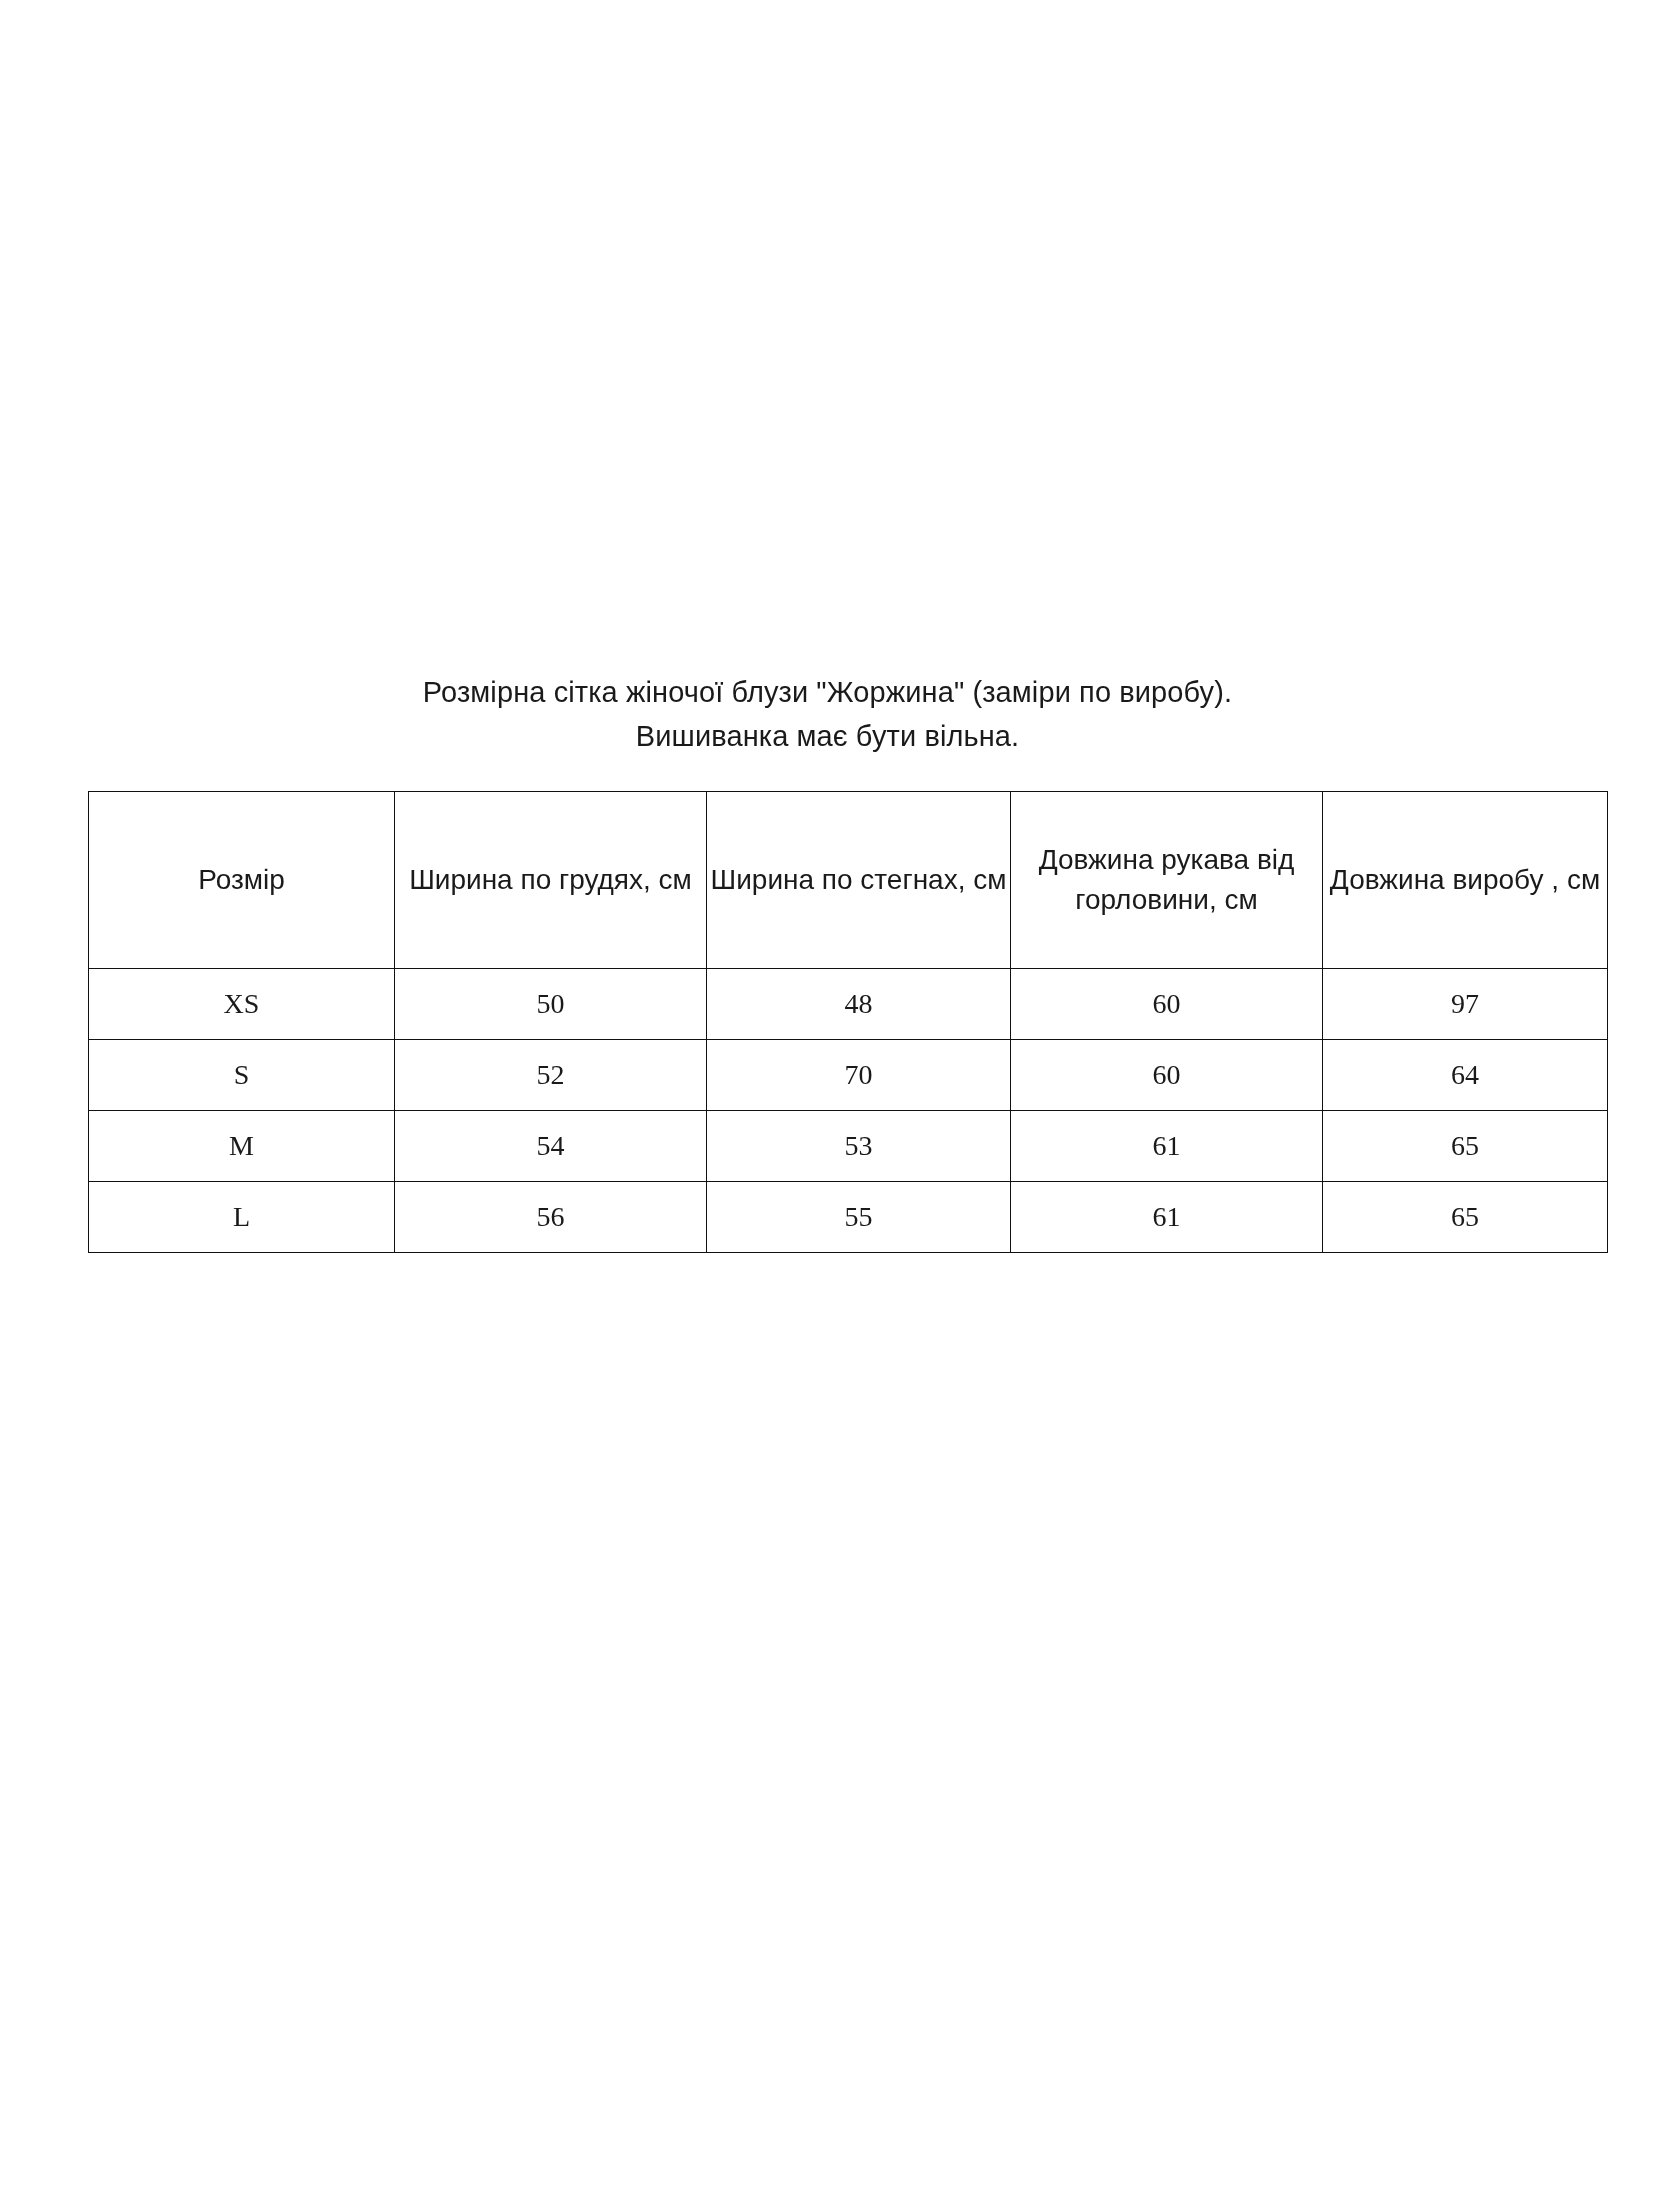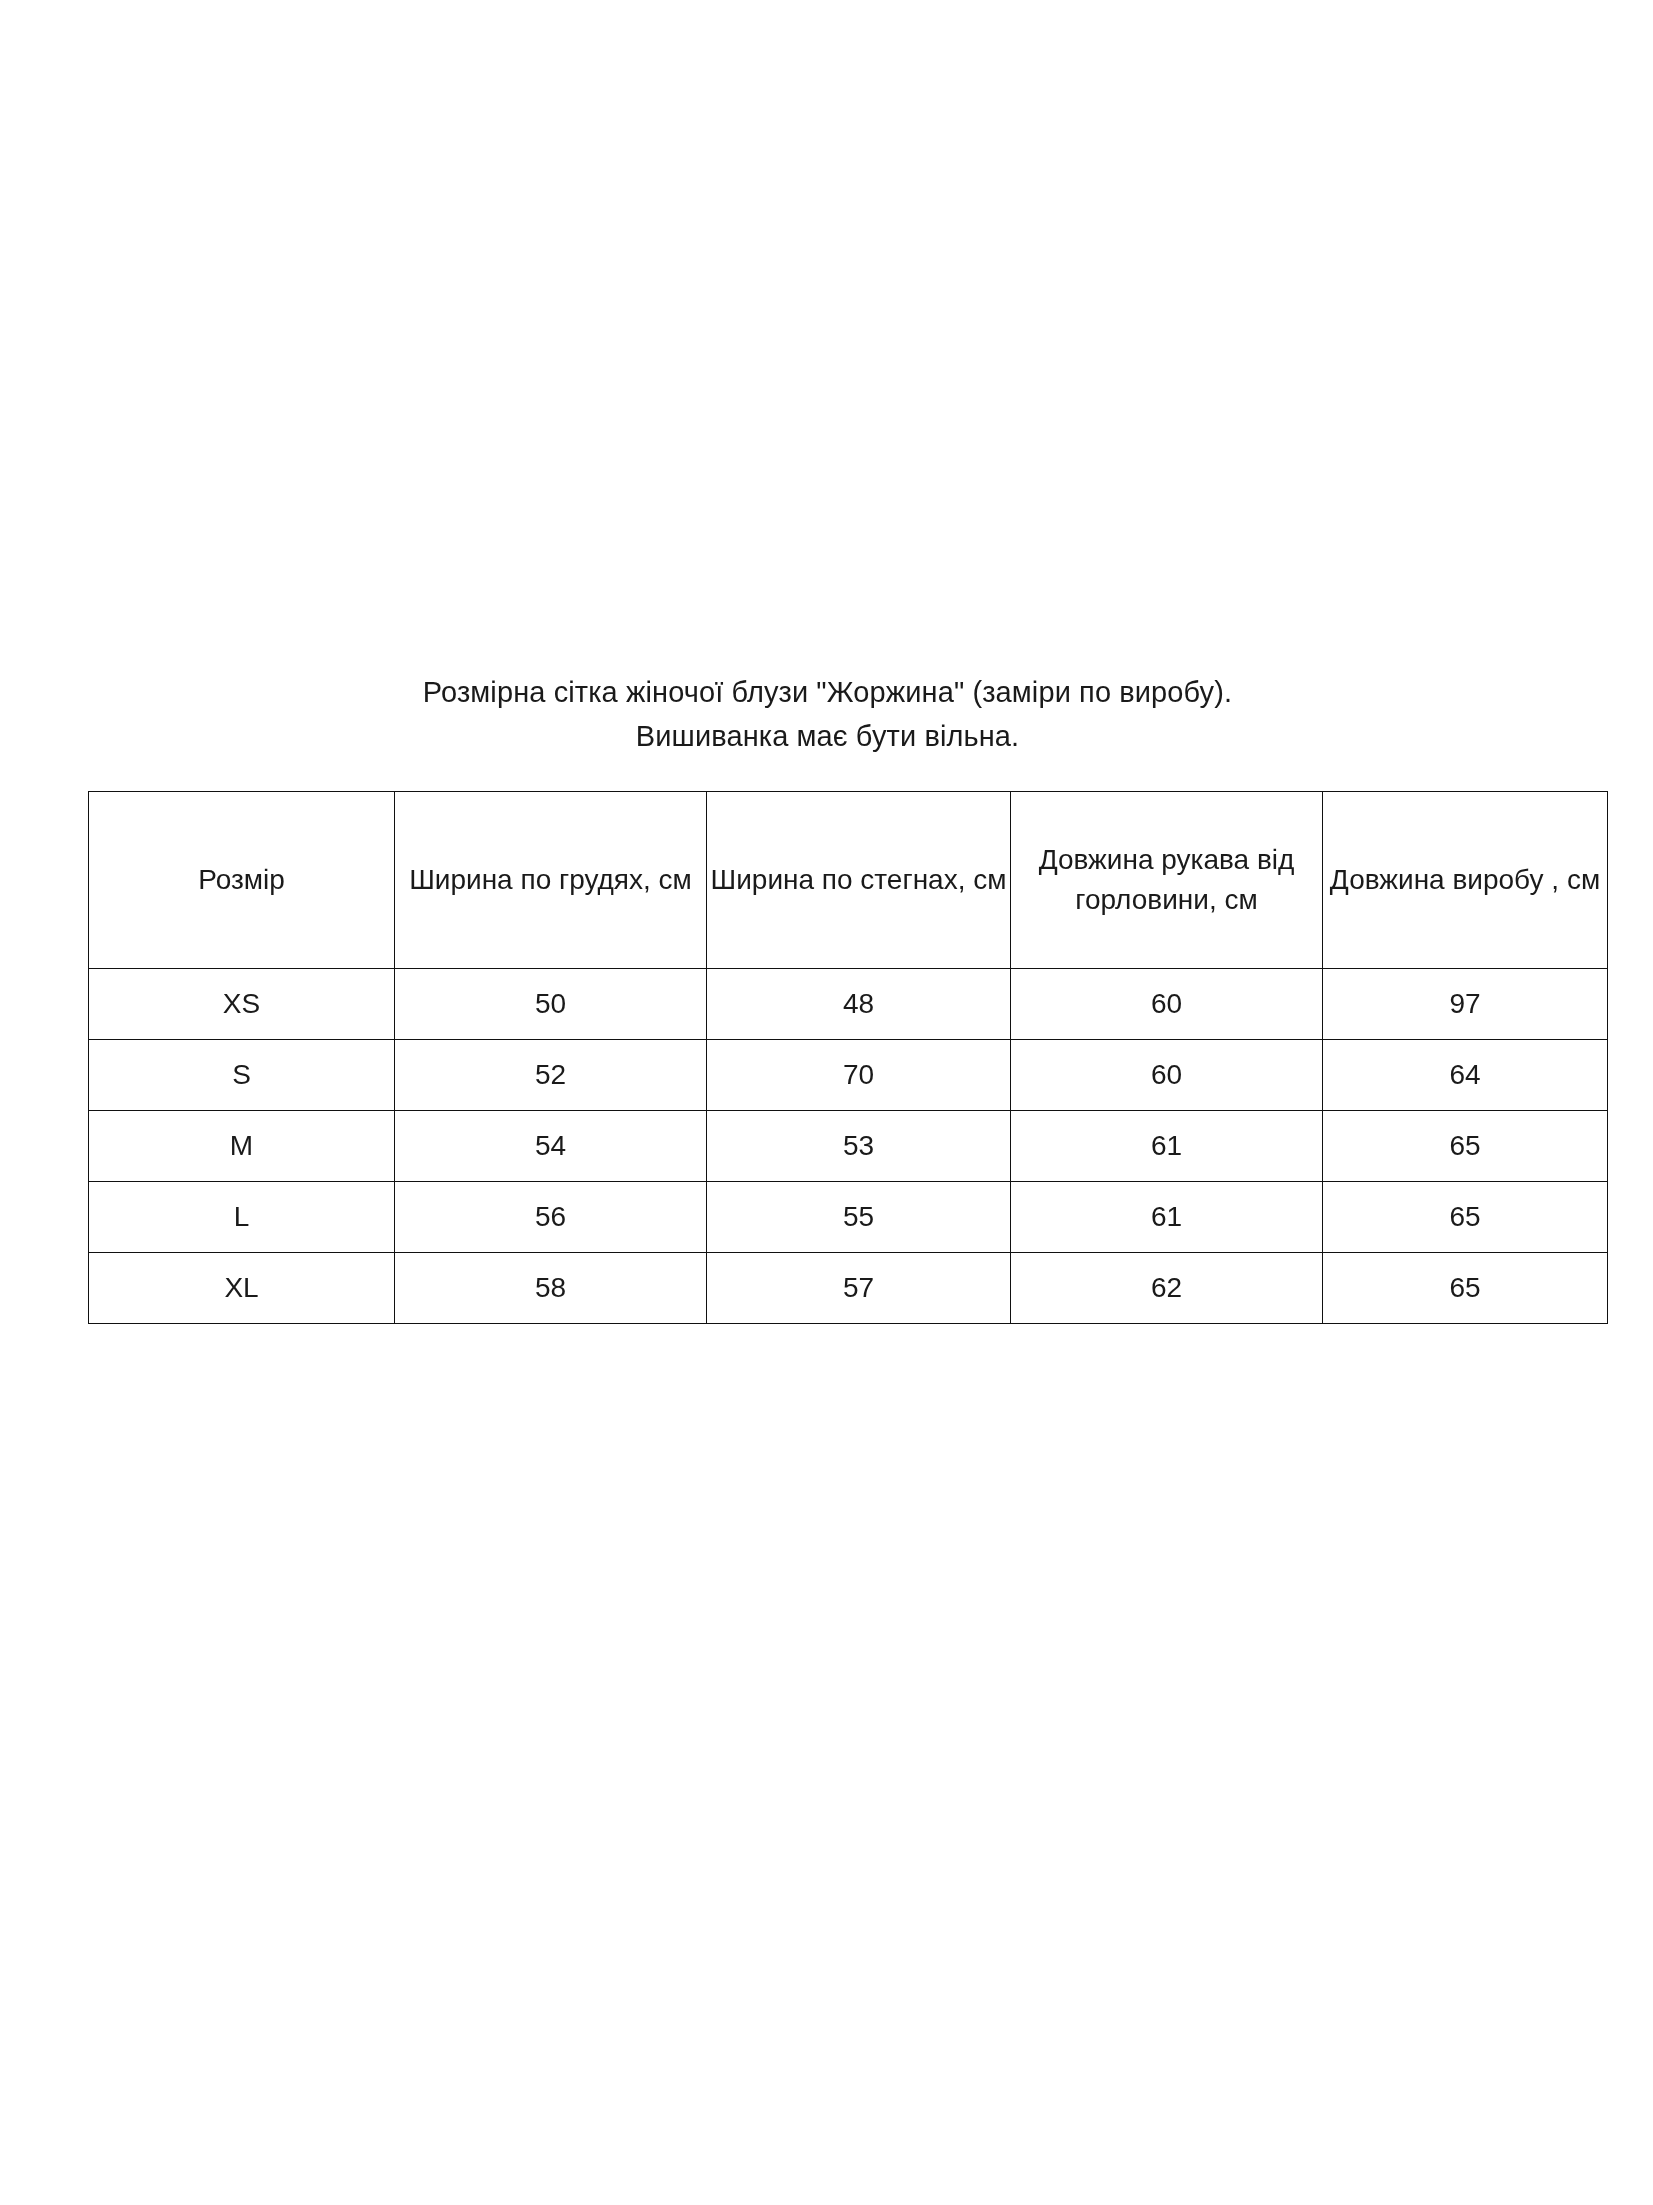--- a/index.html
+++ b/index.html
@@ -65,20 +65,21 @@
   thead th {
     height: 176px;
     line-height: 1.42;
     font-size: 28px;
     padding: 3.3px 14.7px;
   }
 
   tbody td {
     height: 70px;
     font-size: 28px;
+    font-family: Liberation Serif, serif;
   }
 
   col.c0 { width: 306px; }
   col.c1 { width: 312px; }
   col.c2 { width: 304px; }
   col.c3 { width: 312px; }
   col.c4 { width: 285px; }
 </style>
 </head>
 <body>
@@ -130,25 +131,18 @@
           <td>61</td>
           <td>65</td>
         </tr>
         <tr>
           <td>L</td>
           <td>56</td>
           <td>55</td>
           <td>61</td>
           <td>65</td>
         </tr>
-        <tr>
-          <td>XL</td>
-          <td>58</td>
-          <td>57</td>
-          <td>62</td>
-          <td>65</td>
-        </tr>
       </tbody>
     </table>
 
   </div>
 </div>
 
 
 </body></html>

